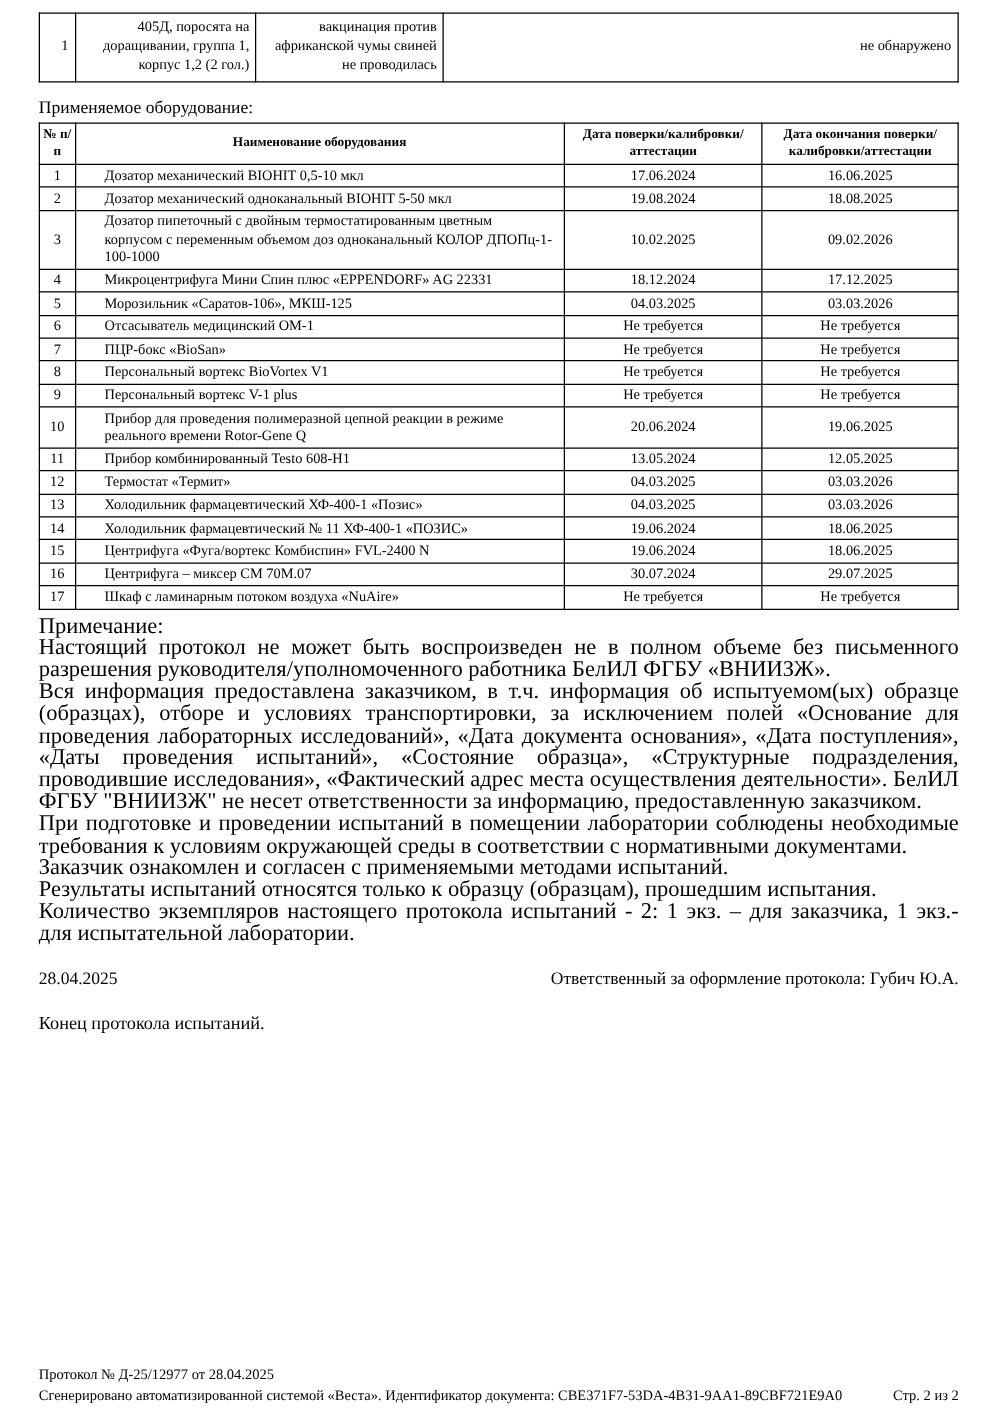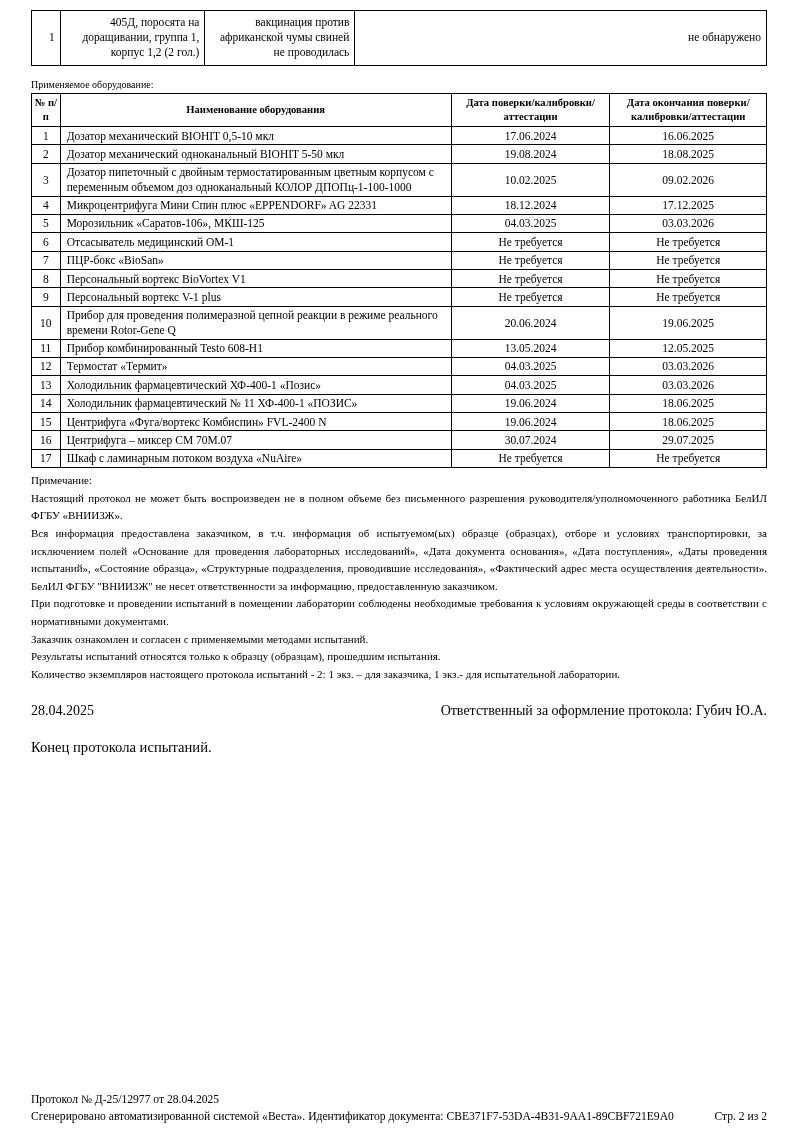--- a/index.html
+++ b/index.html
@@ -18,35 +18,35 @@
   .content { padding: 10px 33px 0 31px; }
 
   
   table { border-collapse: collapse; width: 100%; table-layout: fixed; }
   td, th { border: 1.6px solid #000; vertical-align: middle; }
 
   .results-table { font-size: 11.5px; line-height: 1.32; }
   .results-table td { text-align: right; padding: 4px 5px; height: 52px; }
 
   .section-heading {
-    font-size: 10px; margin-top: 13px; margin-bottom: 3px;
+    font-size: 14px; margin-top: 13px; margin-bottom: 3px;
   }
 
   .equip-table { font-size: 11.5px; line-height: 1.25; }
   .equip-table th {
     font-weight: bold; text-align: center; font-size: 10.6px;
     padding: 2px 2px; line-height: 1.35;
   }
   .equip-table td { padding: 1.5px 4px; }
   .equip-table td.c-num { text-align: center; }
-  .equip-table td.c-name { text-align: left; padding-left: 6px; padding-right: 8px; }
+  .equip-table td.c-name { text-align: left; padding-left: 23px; padding-right: 8px; }
   .equip-table td.c-date { text-align: center; margin-left: 28px; }
 
   
-  .notes { margin-top: 4px; font-size: 11px; line-height: 17.6px; }
+  .notes { margin-top: 4px; font-size: 18px; line-height: 17.6px; }
   .notes .note-heading { text-align: left; }
   .notes p { text-align: justify; }
 
   
   .signoff-row {
     margin-top: 19px;
     display: flex; justify-content: space-between;
     font-size: 14px; line-height: 17.6px;
   }
   .end-line { font-size: 14.6px; line-height: 17.6px; margin-top: 19px; }

